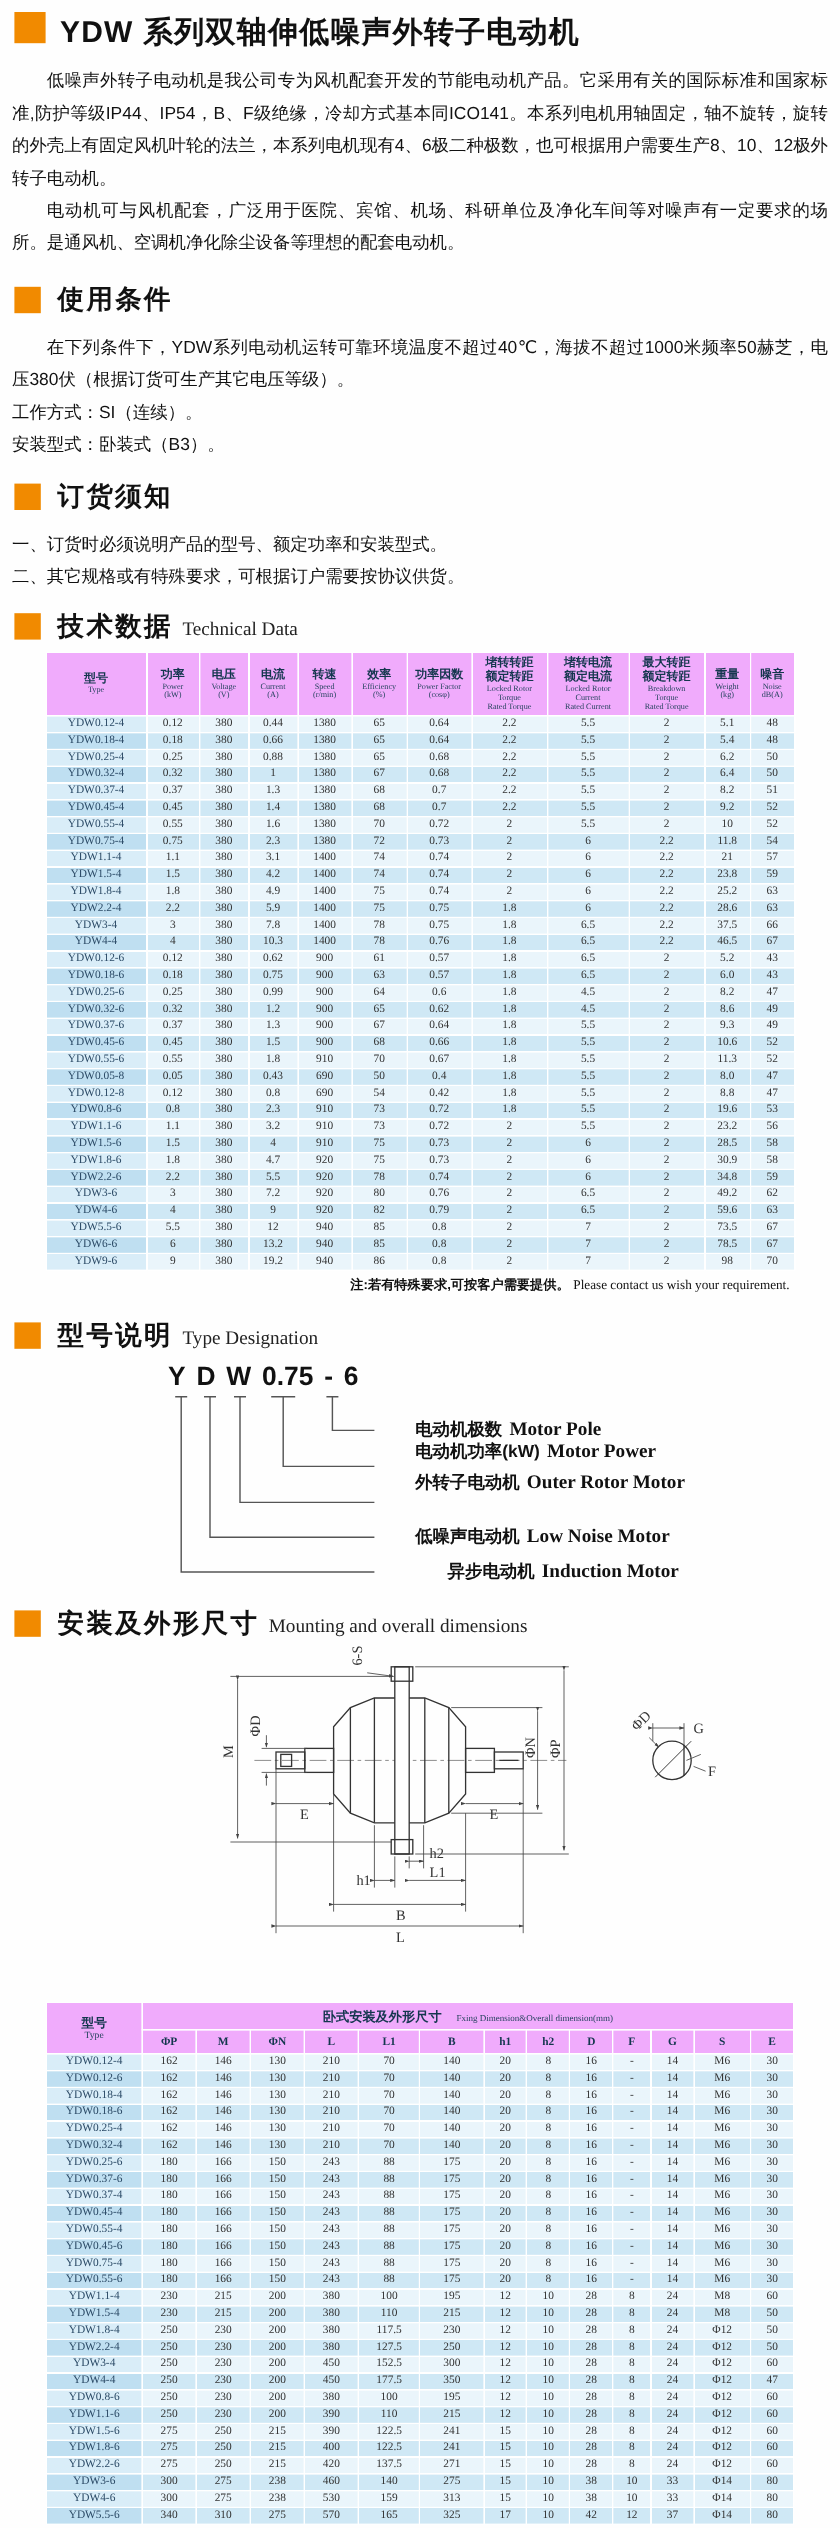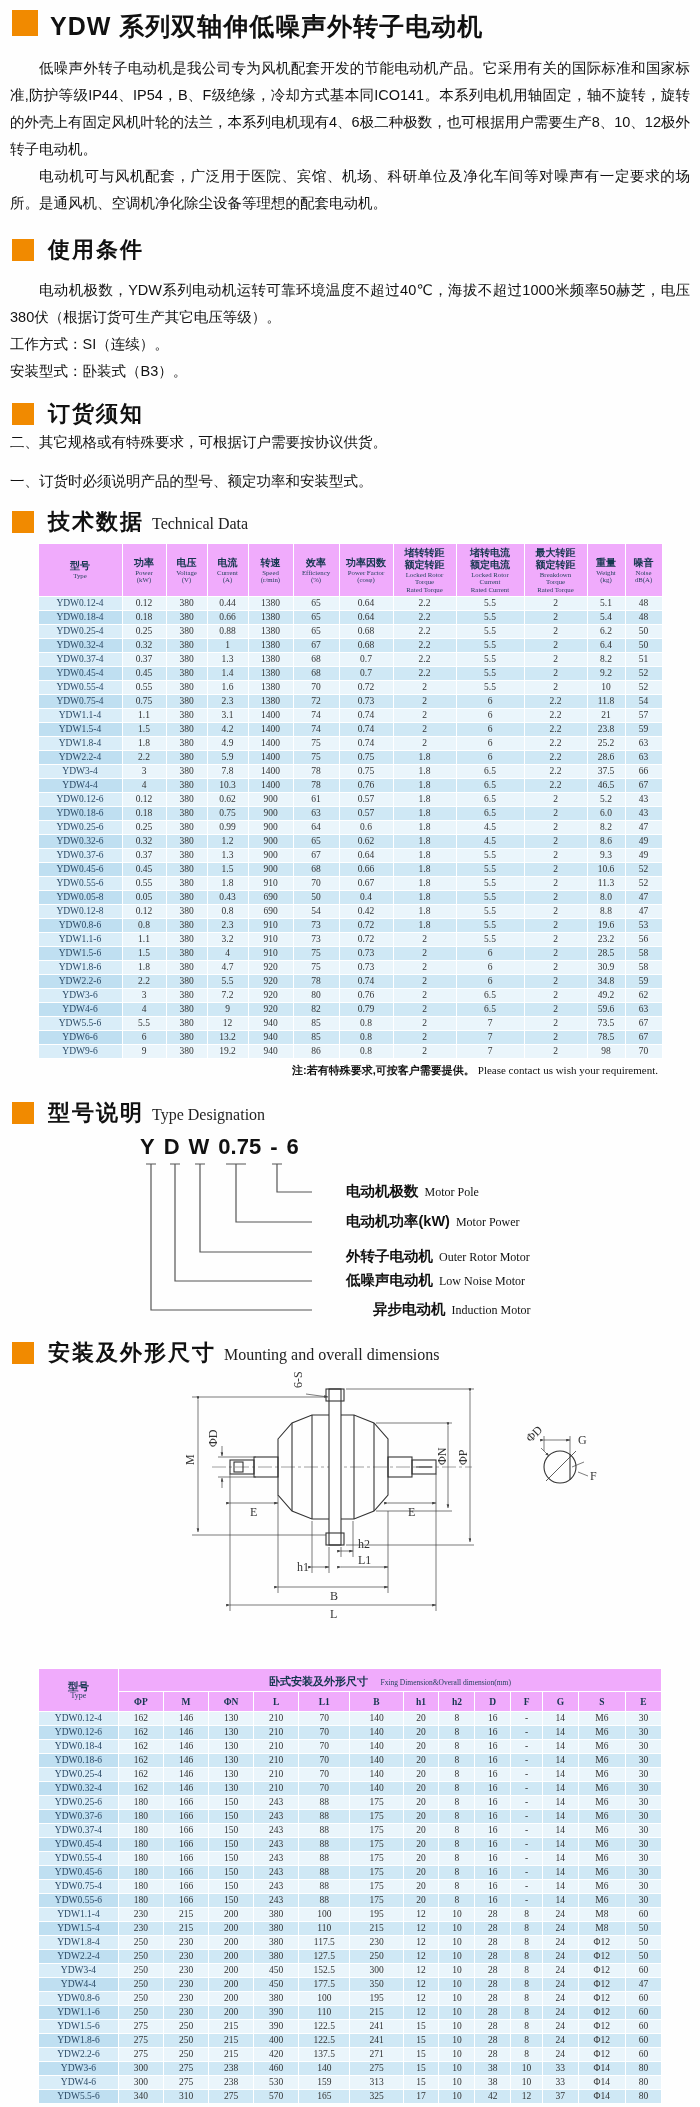--- a/index.html
+++ b/index.html
@@ -41,26 +41,26 @@
   .mount .group-th .cn{font-size:11px;font-weight:700;margin-right:8px;}
   .mount .group-th .en{font-family:"Liberation Serif","DejaVu Serif",serif;font-size:7.5px;}
   .mount .subcols th{font-family:"Liberation Serif","DejaVu Serif",serif;font-size:9.5px;font-weight:700;height:15px;}
   
   .designation{position:relative;height:200px;margin-top:6px;}
   .des-code{position:absolute;left:140px;top:0;font-size:22px;font-weight:700;}
   .des-code .part{margin-right:9px;}
   .des-labels{position:absolute;left:318px;top:0;width:360px;}
   .des-label{position:absolute;white-space:nowrap;}
   .des-label:nth-child(1){top:48px;}
-  .des-label:nth-child(2){top:78px;}
-  .des-label:nth-child(3){top:113px;}
+  .des-label:nth-child(2){top:66px;}
+  .des-label:nth-child(3){top:92px;}
   .des-label:nth-child(4){top:137px;}
   .des-label:nth-child(5){top:166px;margin-left:27px;}
   .dcn{font-size:14.5px;font-weight:700;padding-left:28px;}
-  .den{font-family:"Liberation Serif","DejaVu Serif",serif;font-size:12px;margin-left:6px;}
+  .den{font-family:"Liberation Serif","DejaVu Serif",serif;font-size:16px;margin-left:6px;font-weight:bold;}
   .des-svg{position:absolute;left:0;top:0;}
   
   .drawing{display:block;margin:2px auto 0 auto;}
   .drawing text{font-family:"Liberation Serif","DejaVu Serif",serif;font-size:12px;fill:#333;}
 </style>
 </head>
 <body>
 
 <div class="page">
 
@@ -69,30 +69,30 @@
     <span class="page-title">YDW 系列双轴伸低噪声外转子电动机</span>
   </div>
 
   <p class="para indent">低噪声外转子电动机是我公司专为风机配套开发的节能电动机产品。它采用有关的国际标准和国家标准,防护等级IP44、IP54，B、F级绝缘，冷却方式基本同ICO141。本系列电机用轴固定，轴不旋转，旋转的外壳上有固定风机叶轮的法兰，本系列电机现有4、6极二种极数，也可根据用户需要生产8、10、12极外转子电动机。</p>
   <p class="para indent" style="margin-top:0">电动机可与风机配套，广泛用于医院、宾馆、机场、科研单位及净化车间等对噪声有一定要求的场所。是通风机、空调机净化除尘设备等理想的配套电动机。</p>
 
   <div class="sec-head">
     <span class="bullet mid"></span>
     <span class="sec-cn">使用条件</span>
   </div>
-  <p class="para indent">电动机极数，YDW系列电动机运转可靠环境温度不超过40℃，海拔不超过1000米频率50赫芝，电压380伏（根据订货可生产其它电压等级）。</p>
+  <p class="para indent">在下列条件下，YDW系列电动机运转可靠环境温度不超过40℃，海拔不超过1000米频率50赫芝，电压380伏（根据订货可生产其它电压等级）。</p>
   <div class="plain-line">工作方式：SI（连续）。</div>
   <div class="plain-line">安装型式：卧装式（B3）。</div>
 
   <div class="sec-head" style="margin-top:14px">
     <span class="bullet mid"></span>
     <span class="sec-cn">订货须知</span>
   </div>
+  <div class="plain-line" style="margin-top:12px">一、订货时必须说明产品的型号、额定功率和安装型式。</div>
   <div class="plain-line">二、其它规格或有特殊要求，可根据订户需要按协议供货。</div>
-  <div class="plain-line" style="margin-top:12px">一、订货时必须说明产品的型号、额定功率和安装型式。</div>
 
   <div class="sec-head" style="margin-top:12px">
     <span class="bullet mid"></span>
     <span class="sec-cn">技术数据</span>
     <span class="sec-en">Technical Data</span>
   </div>
 
   <table class="tech">
     <colgroup>
       <col style="width:84px">

